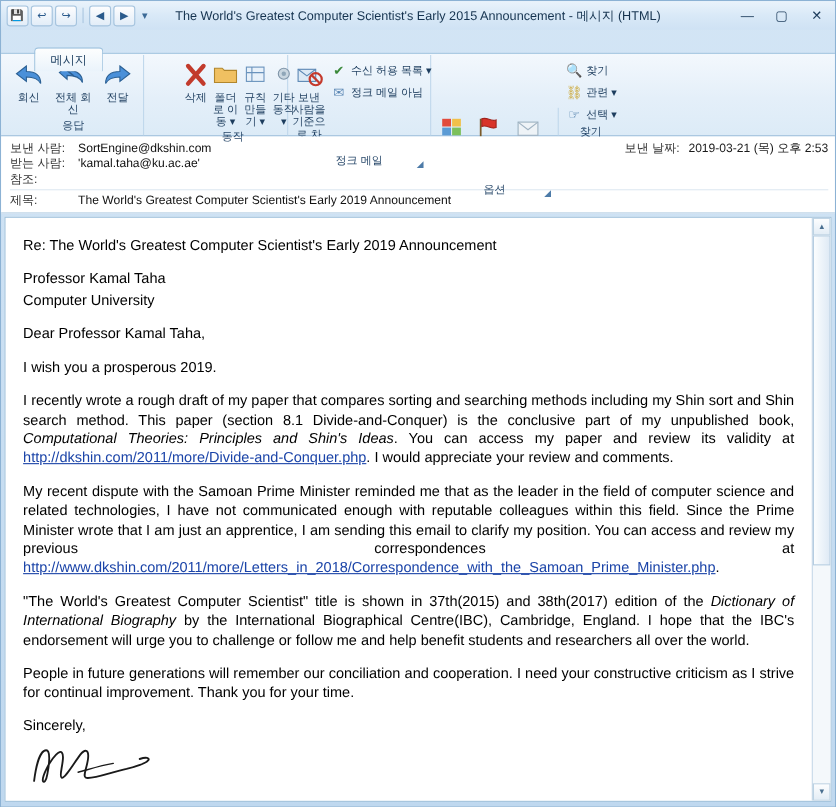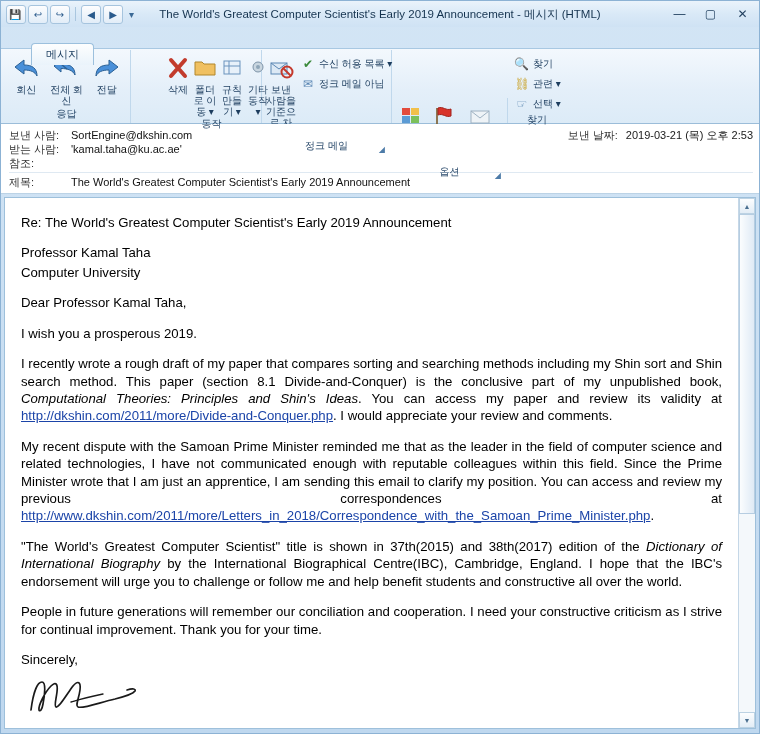--- a/index.html
+++ b/index.html
@@ -151,21 +151,20 @@
   }
   .bigbtn {
     width: 46px;
     display: flex;
     flex-direction: column;
     align-items: center;
     justify-content: flex-start;
     gap: 2px;
     padding-top: 2px;
     text-align: center;
-    font-family: Liberation Serif, serif;
   }
   .bigbtn .lbl {
     font-size: 10px;
     color: #1d3d5e;
     line-height: 11px;
   }
   .ic {
     width: 30px;
     height: 28px;
     display: flex;
@@ -317,21 +316,21 @@
         </div>
       <div class="qat-sep"></div>
       <div class="qat-btn">
           <span>◀</span>
         </div>
       <div class="qat-btn">
           <span>▶</span>
         </div>
       <div class="qat-dots">▾</div>
     </div>
-    <div class="title-text">The World's Greatest Computer Scientist's Early 2019 Announcement - 메시지 (HTML)</div>
+    <div class="title-text">The World's Greatest Computer Scientist's Early 2015 Announcement - 메시지 (HTML)</div>
     <div class="win-controls">
       <div class="win-btn">—</div>
       <div class="win-btn">▢</div>
       <div class="win-btn close">✕</div>
     </div>
   </div>
 
   <div class="tabstrip">
     <div class="tab">메시지</div>
   </div>
@@ -531,21 +530,21 @@
 
       <p>
         <span>I recently wrote a rough draft of my paper that compares sorting and searching methods including my Shin sort and Shin search method. This paper (section 8.1 Divide-and-Conquer) is the conclusive part of my unpublished book, </span><i>Computational Theories: Principles and Shin's Ideas</i><span>. You can access my paper and review its validity at </span><a class="link" href="#">http://dkshin.com/2011/more/Divide-and-Conquer.php</a><span>. I would appreciate your review and comments.</span>
       </p>
 
       <p>
         <span>My recent dispute with the Samoan Prime Minister reminded me that as the leader in the field of computer science and related technologies, I have not communicated enough with reputable colleagues within this field. Since the Prime Minister wrote that I am just an apprentice, I am sending this email to clarify my position. You can access and review my previous correspondences at </span><a class="link" href="#">http://www.dkshin.com/2011/more/Letters_in_2018/Correspondence_with_the_Samoan_Prime_Minister.php</a><span>.</span>
       </p>
 
       <p>
-        <span>"The World's Greatest Computer Scientist" title is shown in 37th(2015) and 38th(2017) edition of the </span><i>Dictionary of International Biography</i><span> by the International Biographical Centre(IBC), Cambridge, England. I hope that the IBC's endorsement will urge you to challenge or follow me and help benefit students and constructive all over the world.</span>
+        <span>"The World's Greatest Computer Scientist" title is shown in 37th(2015) and 38th(2017) edition of the </span><i>Dictionary of International Biography</i><span> by the International Biographical Centre(IBC), Cambridge, England. I hope that the IBC's endorsement will urge you to challenge or follow me and help benefit students and researchers all over the world.</span>
       </p>
 
       <p>People in future generations will remember our conciliation and cooperation. I need your constructive criticism as I strive for continual improvement. Thank you for your time.</p>
 
       <p class="tight">Sincerely,</p>
 
       <div class="sig-img">
         <svg width="120" height="44" viewBox="0 0 120 44">
           <path d="M8 38 C10 22 14 10 19 10 C23 10 22 22 20 32 C19 38 17 40 16 38 C15 34 22 20 28 14 C33 9 35 12 34 20 C33 28 31 34 33 35 C36 36 44 22 50 14 C55 8 58 10 57 18 C56 26 52 34 55 35 C60 37 78 30 92 27 C104 24 110 22 112 19 C113 17 110 16 104 18" fill="none" stroke="#1a1a1a" stroke-width="1.7" stroke-linecap="round"></path>
           <path d="M48 30 C56 28 68 24 80 22" fill="none" stroke="#1a1a1a" stroke-width="1.3" stroke-linecap="round"></path>

